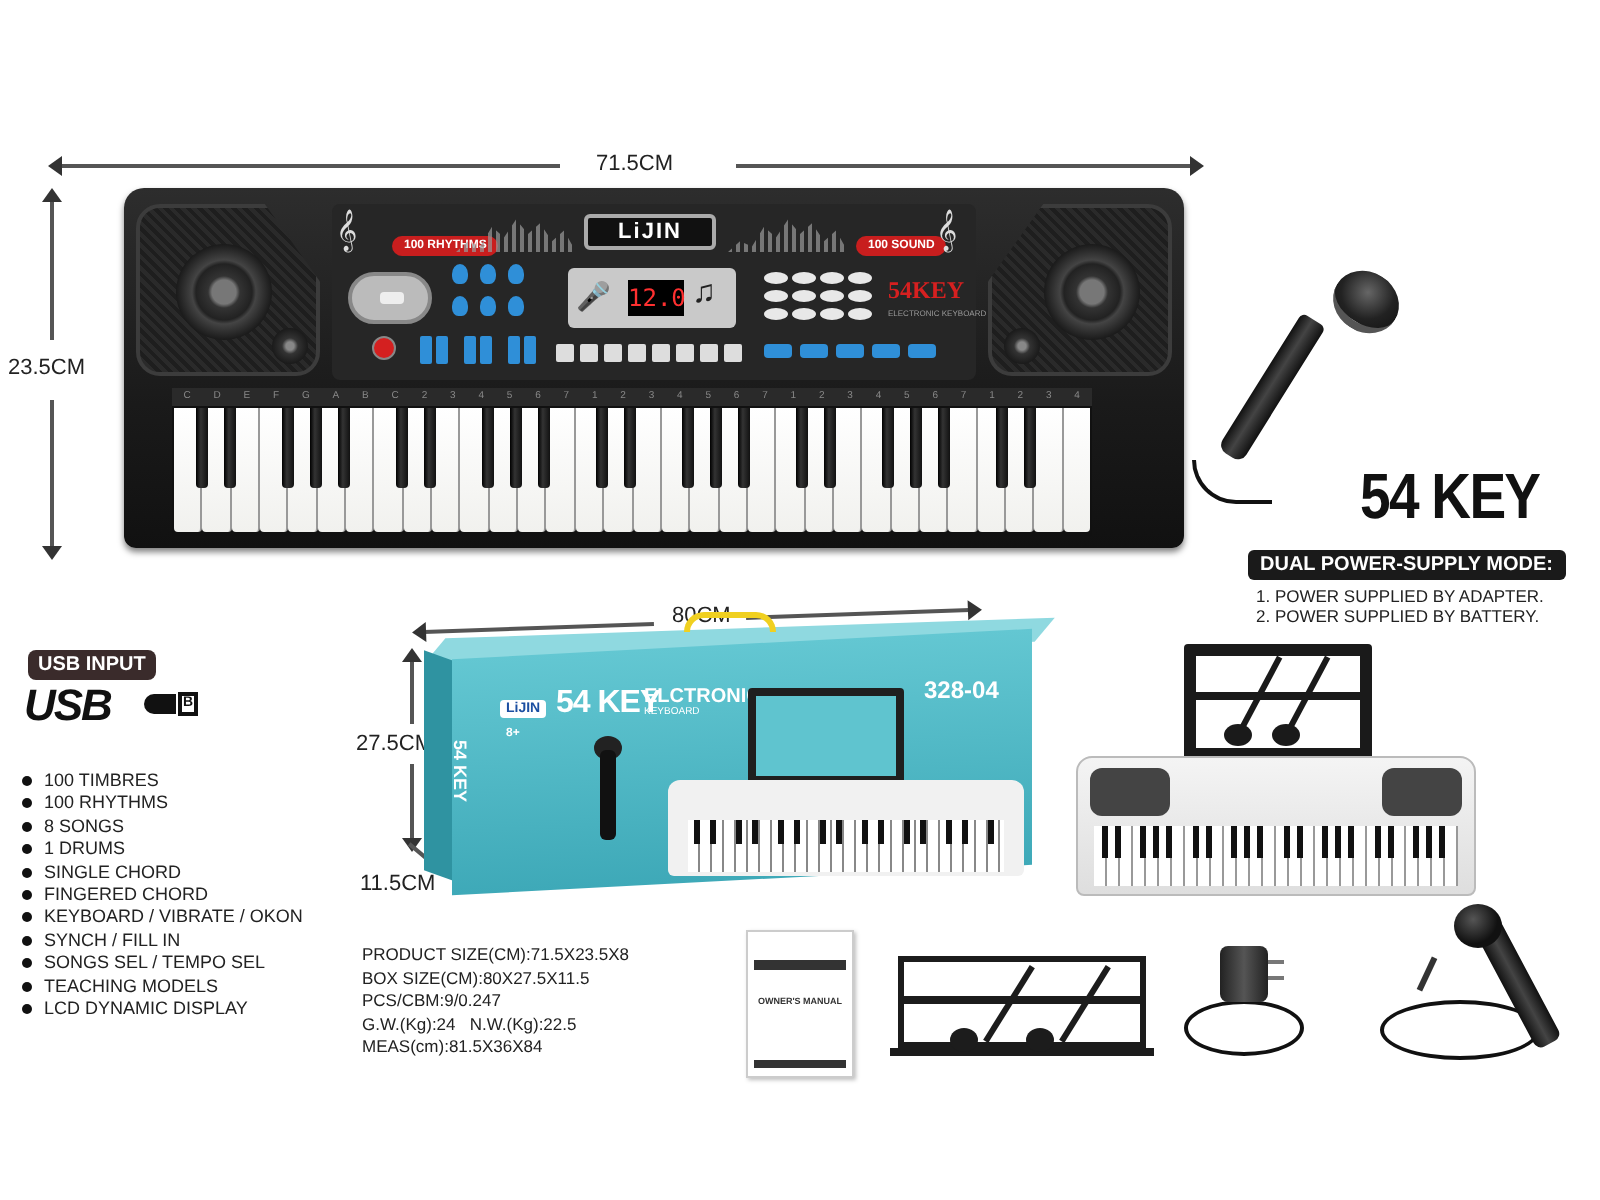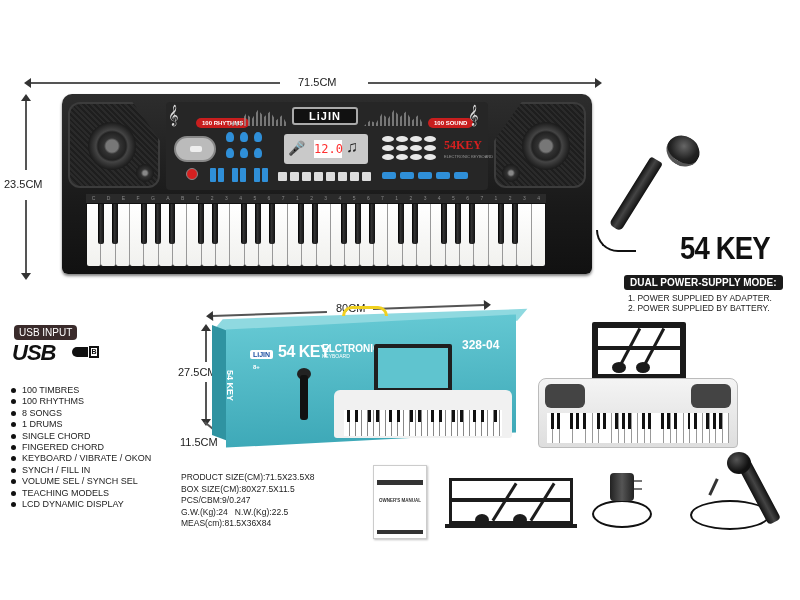--- a/index.html
+++ b/index.html
@@ -47,21 +47,21 @@
     position: absolute; height: 10px; background: #c81e1e; color: #fff; border-radius: 6px;
     font-size: 6px; font-weight: bold; line-height: 10px; padding: 0 6px; white-space: nowrap;
   }
   .eq { position: absolute; top: 6px; height: 18px; width: 60px;
     background: repeating-linear-gradient(90deg, #999 0 2px, transparent 2px 4px);
     clip-path: polygon(0 100%, 10% 70%, 20% 85%, 30% 30%, 40% 60%, 50% 10%, 60% 50%, 70% 20%, 80% 70%, 90% 40%, 100% 100%); opacity: .7; }
   .lcd {
     position: absolute; left: 118px; top: 32px; width: 84px; height: 30px;
     background: #c9c9c9; border-radius: 3px;
   }
-  .lcd-num { position: absolute; left: 30px; top: 6px; width: 28px; height: 18px; background: #ffffff;
+  .lcd-num { position: absolute; left: 30px; top: 6px; width: 28px; height: 18px; background: #000000;
     color: #ff3030; font-family: "DejaVu Sans Mono", monospace; font-size: 12px; line-height: 18px; }
   .dpad { position: absolute; left: 8px; top: 34px; width: 42px; height: 26px; background: #bbb; border-radius: 13px; border: 2px solid #888; }
   .dpad-c { position: absolute; left: 14px; top: 8px; width: 12px; height: 6px; background: #eee; border-radius: 2px; }
   .btn-blue { position: absolute; width: 8px; height: 10px; background: #2f8fd8; border-radius: 50% 50% 40% 40%; }
   .btn-blue-rect { position: absolute; width: 6px; height: 14px; background: #2f8fd8; border-radius: 1px; }
   .btn-grey { position: absolute; width: 9px; height: 9px; background: #ddd; border-radius: 1px; }
   .btn-oval { position: absolute; width: 12px; height: 6px; background: #e8e8e8; border-radius: 50%; }
   .btn-blue-wide { position: absolute; width: 14px; height: 7px; background: #2f8fd8; border-radius: 2px; }
   .btn-red { position: absolute; width: 12px; height: 12px; border-radius: 50%; background: #d42020; border: 1px solid #888; }
   .model-red { position: absolute; color: #d62020; font-family: "Liberation Serif", serif; font-weight: bold; font-size: 12px; }
@@ -96,21 +96,21 @@
     border: 2px solid #111; border-top: none; border-right: none; border-radius: 0 0 0 22px;
   }
 
   .big-title { position: absolute; left: 680px; top: 230px; font-weight: bold; font-size: 32px; letter-spacing: -1px;
     font-family: "Liberation Sans", sans-serif; transform: scaleX(.86); transform-origin: left; }
   .power-head { position: absolute; left: 624px; top: 275px; background: #1a1a1a; color: #fff; font-weight: bold;
     font-size: 10px; padding: 2px 6px; border-radius: 3px; white-space: nowrap; }
   .power-item { position: absolute; left: 628px; font-size: 8.5px; color: #222; white-space: nowrap; }
 
   
-  .usb-badge { position: absolute; left: 14px; top: 325px; background: #3a2b2b; color: #fff; font-weight: normal;
+  .usb-badge { position: absolute; left: 14px; top: 325px; background: #3a2b2b; color: #fff; font-weight: bold;
     font-size: 10px; padding: 2px 5px; border-radius: 4px; white-space: nowrap; }
   .usb-logo { position: absolute; left: 12px; top: 340px; font-style: italic; font-weight: bold; font-size: 22px;
     font-family: "Liberation Sans", sans-serif; letter-spacing: -1px; color: #111; }
   .usb-plug { position: absolute; left: 72px; top: 347px; width: 16px; height: 10px; background: #111; border-radius: 5px 0 0 5px; }
   .usb-b { position: absolute; left: 89px; top: 346px; width: 10px; height: 12px; border: 2px solid #111; font-size: 7px; font-weight: bold; text-align: center; line-height: 8px; }
 
   .features { position: absolute; left: 10px; top: 385px; list-style: none; }
   .features li { position: relative; padding-left: 12px; font-size: 9px; line-height: 11.4px; color: #222; white-space: pre; }
   .features li::before { content: ""; position: absolute; left: 1px; top: 3px; width: 5px; height: 5px; border-radius: 50%; background: #111; }
 
@@ -379,21 +379,21 @@
 
 <ul class="features">
   <li>100 TIMBRES</li>
   <li>100 RHYTHMS</li>
   <li>8 SONGS</li>
   <li>1 DRUMS</li>
   <li>SINGLE CHORD</li>
   <li>FINGERED CHORD</li>
   <li>KEYBOARD / VIBRATE / OKON</li>
   <li>SYNCH / FILL IN</li>
-  <li>VOLUME SEL / SYNCH SEL</li>
+  <li>SONGS SEL / TEMPO SEL</li>
   <li>TEACHING MODELS</li>
   <li>LCD DYNAMIC DISPLAY</li>
 </ul>
 
 <div class="hline arrow-l" style="left:212px; top:313px; width:115px; transform:rotate(-2deg);"></div>
 <div class="dim-label" style="left:336px; top:302px;">80CM</div>
 <div class="hline arrow-r" style="left:373px; top:306px; width:112px; transform:rotate(-2deg);"></div>
 
 <div class="vline arrow-u" style="left:205px; top:330px; height:32px;"></div>
 <div class="dim-label" style="left:178px; top:366px;">27.5CM</div>

